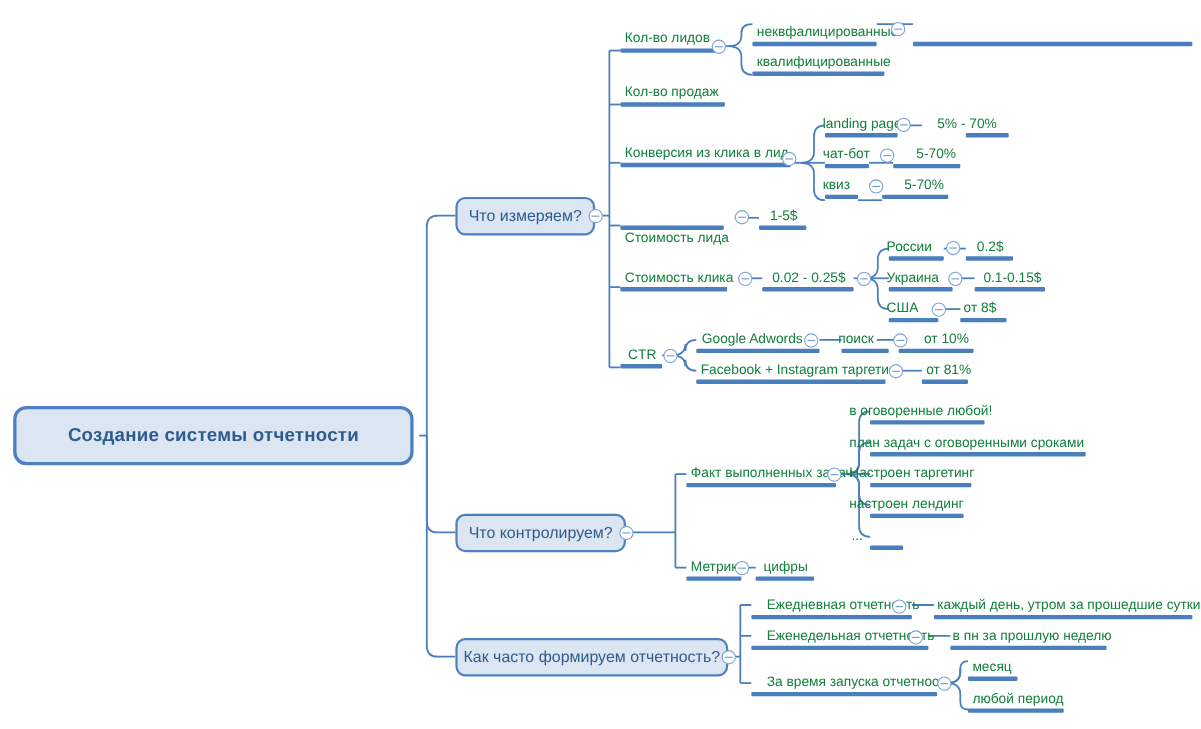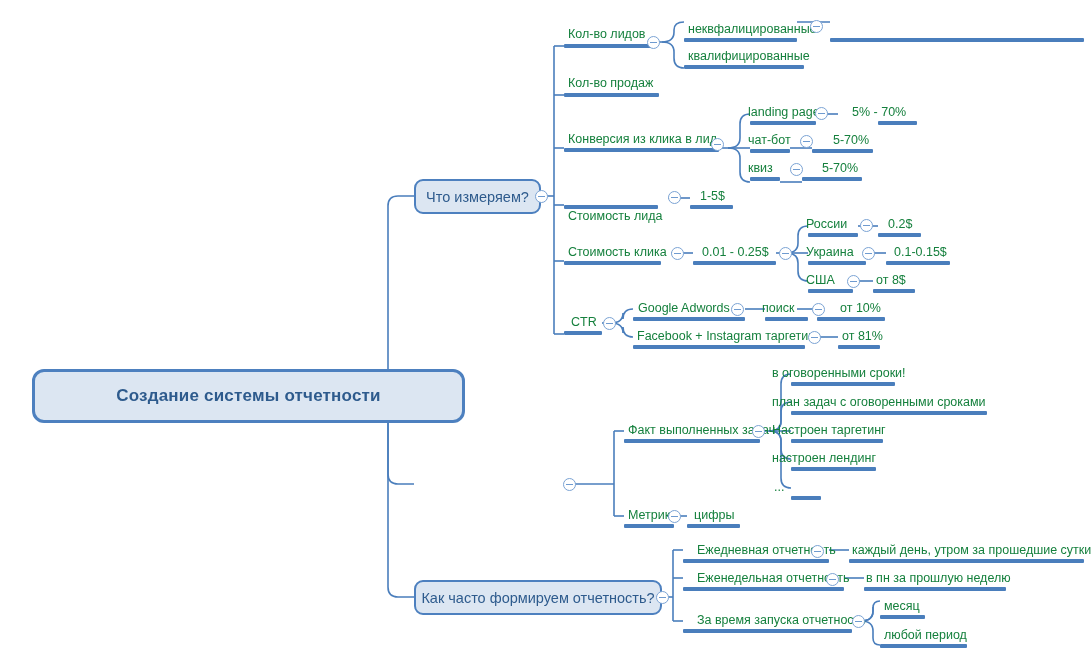--- a/index.html
+++ b/index.html
@@ -157,25 +157,26 @@
 
       <path d="M844 578 L864 578"></path>
 
       <path d="M852 621 L861 621"></path>
       <path d="M861 621 Q873 621 873 611 L873 607 Q873 607 873 607"></path>
       <path d="M861 621 Q873 621 873 611 L873 608 Q873 601 880 601"></path>
       <path d="M861 621 Q873 621 873 631 L873 638 Q873 645 880 645"></path>
     </g>
   </svg>
 
-  <div class="root-node" style="left:32px;top:369px;width:433px;height:54px;">Создание системы отчетности</div>
+  <div class="root-node" style="left:12px;top:369px;width:364px;height:54px;">Создание системы отчетности</div>
 
   <div class="l1-node" style="left:414px;top:179px;width:127px;height:35px;">Что измеряем?</div>
   <span class="minus-icon" style="left:535px;top:190px;"></span>
 
+  <div class="l1-node" style="left:414px;top:467px;width:155px;height:35px;">Что контролируем?</div>
   <span class="minus-icon" style="left:563px;top:478px;"></span>
 
   <div class="l1-node" style="left:414px;top:580px;width:248px;height:35px;">Как часто формируем отчетность?</div>
   <span class="minus-icon" style="left:656px;top:591px;"></span>
 
   <div class="topic" style="left:568px;top:27px;">Кол-во лидов</div>
   <div class="ul" style="left:564px;top:44px;width:89px;"></div>
   <span class="minus-icon" style="left:647px;top:36px;"></span>
 
   <div class="topic" style="left:688px;top:22px;">неквфалицированные</div>
@@ -214,21 +215,21 @@
 
   <div class="topic" style="left:568px;top:189px;margin-top:20px;">Стоимость лида</div>
   <div class="ul" style="left:564px;top:205px;width:94px;"></div>
   <span class="minus-icon" style="left:668px;top:191px;"></span>
   <div class="topic" style="left:700px;top:189px;">1-5$</div>
   <div class="ul" style="left:690px;top:205px;width:43px;"></div>
 
   <div class="topic" style="left:568px;top:245px;">Стоимость клика</div>
   <div class="ul" style="left:564px;top:261px;width:97px;"></div>
   <span class="minus-icon" style="left:671px;top:247px;"></span>
-  <div class="topic" style="left:702px;top:245px;">0.01 - 0.25$</div>
+  <div class="topic" style="left:702px;top:245px;">0.02 - 0.25$</div>
   <div class="ul" style="left:693px;top:261px;width:83px;"></div>
   <span class="minus-icon" style="left:779px;top:247px;"></span>
 
   <div class="topic" style="left:806px;top:217px;">России</div>
   <div class="ul" style="left:808px;top:233px;width:50px;"></div>
   <span class="minus-icon" style="left:860px;top:219px;"></span>
   <div class="topic" style="left:888px;top:217px;">0.2$</div>
   <div class="ul" style="left:878px;top:233px;width:43px;"></div>
 
   <div class="topic" style="left:806px;top:245px;">Украина</div>
@@ -259,21 +260,21 @@
   <div class="topic" style="left:637px;top:329px;">Facebook + Instagram таргетинг</div>
   <div class="ul" style="left:633px;top:345px;width:172px;"></div>
   <span class="minus-icon" style="left:808px;top:331px;"></span>
   <div class="topic" style="left:842px;top:329px;">от 81%</div>
   <div class="ul" style="left:838px;top:345px;width:42px;"></div>
 
   <div class="topic" style="left:628px;top:423px;">Факт выполненных задач</div>
   <div class="ul" style="left:624px;top:439px;width:136px;"></div>
   <span class="minus-icon" style="left:752px;top:425px;"></span>
 
-  <div class="topic" style="left:772px;top:366px;">в оговоренными сроки!</div>
+  <div class="topic" style="left:772px;top:366px;">в оговоренные любой!</div>
   <div class="ul" style="left:791px;top:382px;width:104px;"></div>
 
   <div class="topic" style="left:772px;top:395px;">план задач с оговоренными сроками</div>
   <div class="ul" style="left:791px;top:411px;width:196px;"></div>
 
   <div class="topic" style="left:772px;top:423px;">Настроен таргетинг</div>
   <div class="ul" style="left:791px;top:439px;width:92px;"></div>
 
   <div class="topic" style="left:772px;top:451px;">настроен лендинг</div>
   <div class="ul" style="left:791px;top:467px;width:85px;"></div>

